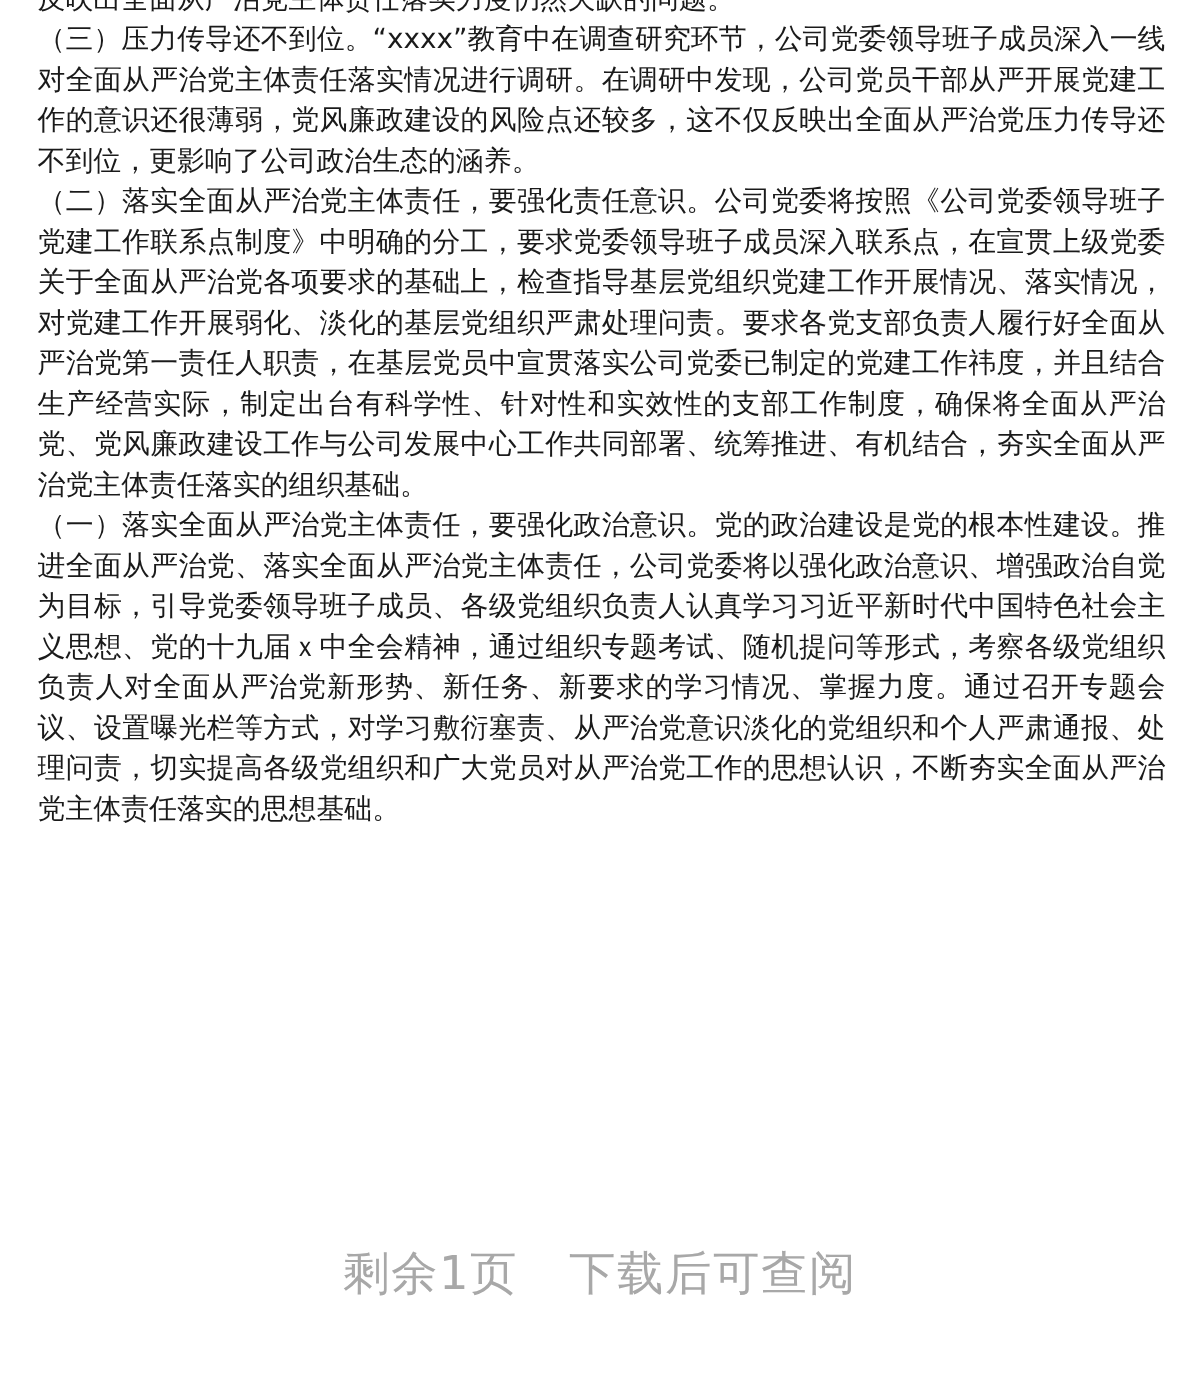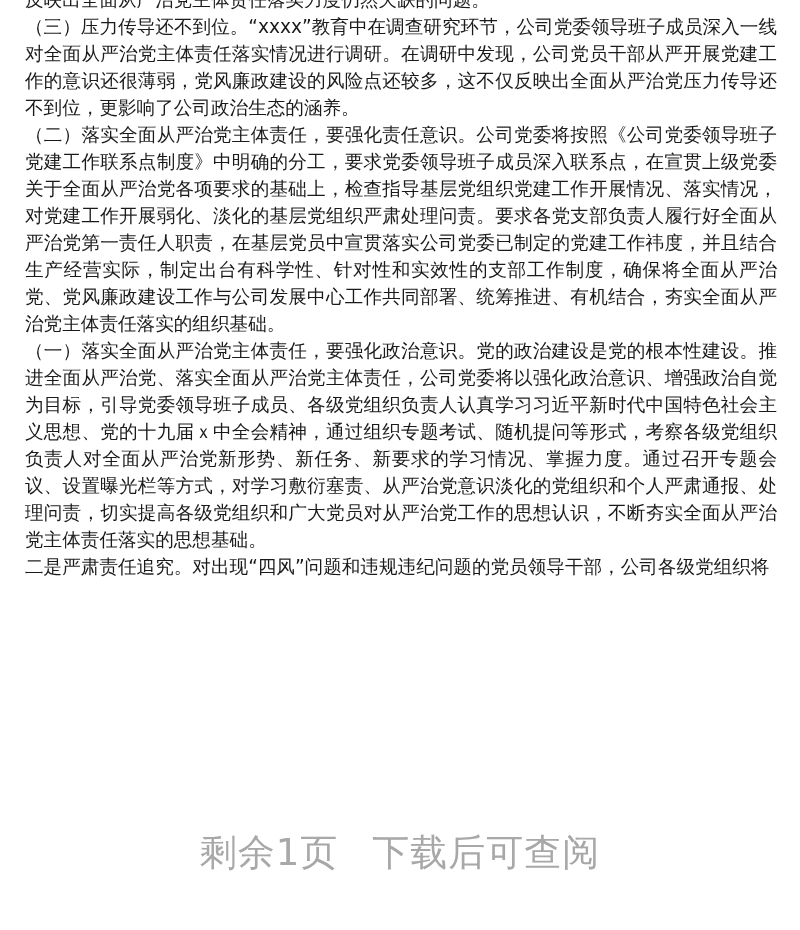--- a/index.html
+++ b/index.html
@@ -29,36 +29,35 @@
     text-justify: inter-character;
     word-break: break-all;
     letter-spacing: 0;
   }
   .footer-note {
     position: absolute;
     left: 0;
     top: 828px;
     width: 800px;
     text-align: center;
-    font-size: 37px;
+    font-size: 31px;
     color: #a8a8a8;
     letter-spacing: 1px;
     word-spacing: 0;
   }
   .footer-note span.gap {
     display: inline-block;
     width: 34px;
   }
 </style>
 </head>
 <body>
 
 <div class="page">
   <p class="para">反映出全面从严治党主体责任落实力度仍然欠缺的问题。</p>
   <p class="para"> （三）压力传导还不到位。“xxxx”教育中在调查研究环节，公司党委领导班子成员深入一线对全面从严治党主体责任落实情况进行调研。在调研中发现，公司党员干部从严开展党建工作的意识还很薄弱，党风廉政建设的风险点还较多，这不仅反映出全面从严治党压力传导还不到位，更影响了公司政治生态的涵养。</p>
   <p class="para"> （二）落实全面从严治党主体责任，要强化责任意识。公司党委将按照《公司党委领导班子党建工作联系点制度》中明确的分工，要求党委领导班子成员深入联系点，在宣贯上级党委关于全面从严治党各项要求的基础上，检查指导基层党组织党建工作开展情况、落实情况，对党建工作开展弱化、淡化的基层党组织严肃处理问责。要求各党支部负责人履行好全面从严治党第一责任人职责，在基层党员中宣贯落实公司党委已制定的党建工作祎度，并且结合生产经营实际，制定出台有科学性、针对性和实效性的支部工作制度，确保将全面从严治党、党风廉政建设工作与公司发展中心工作共同部署、统筹推进、有机结合，夯实全面从严治党主体责任落实的组织基础。</p>
   <p class="para"> （一）落实全面从严治党主体责任，要强化政治意识。党的政治建设是党的根本性建设。推进全面从严治党、落实全面从严治党主体责任，公司党委将以强化政治意识、增强政治自觉为目标，引导党委领导班子成员、各级党组织负责人认真学习习近平新时代中国特色社会主义思想、党的十九届ｘ中全会精神，通过组织专题考试、随机提问等形式，考察各级党组织负责人对全面从严治党新形势、新任务、新要求的学习情况、掌握力度。通过召开专题会议、设置曝光栏等方式，对学习敷衍塞责、从严治党意识淡化的党组织和个人严肃通报、处理问责，切实提高各级党组织和广大党员对从严治党工作的思想认识，不断夯实全面从严治党主体责任落实的思想基础。</p>
-  <p class="para">二是严肃责任追究。对出现“四风”问题和违规违纪问题的党员领导干部，公司各级党组织将</p>
 </div>
 
 <div class="footer-note">
   <span>剩余1页</span><span class="gap"></span><span>下载后可查阅</span>
 </div>
 
 </body></html>

